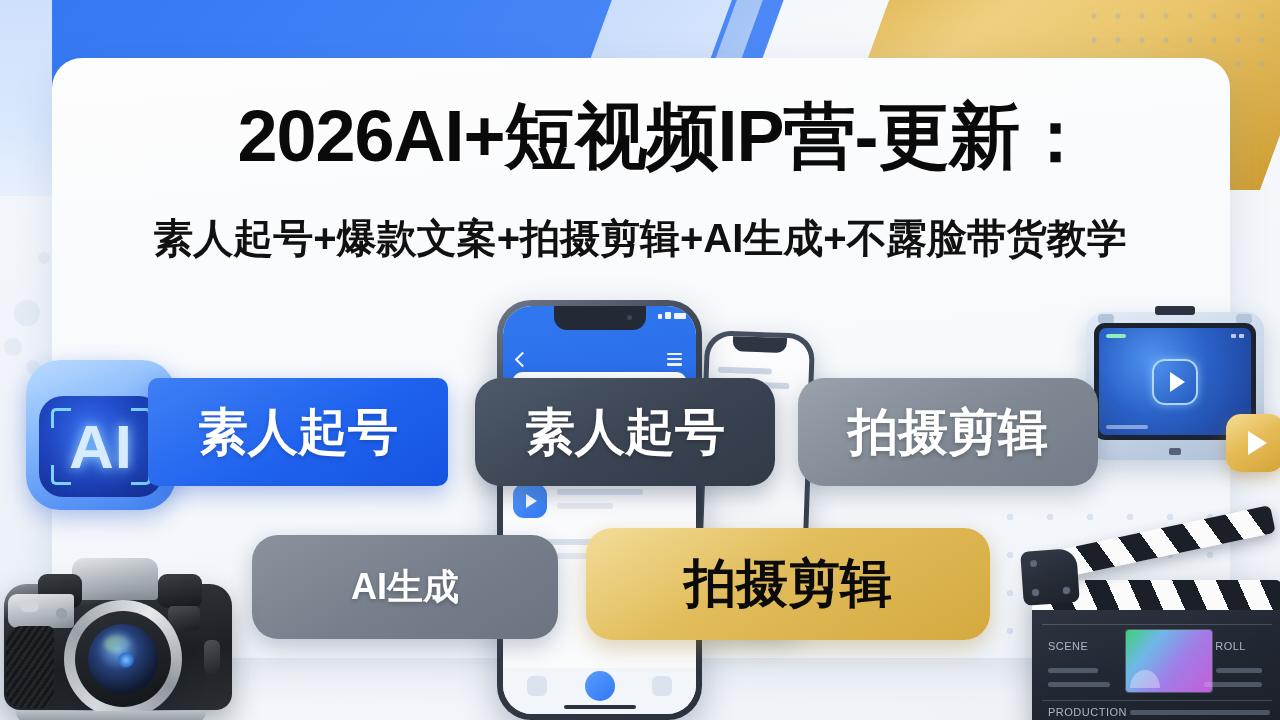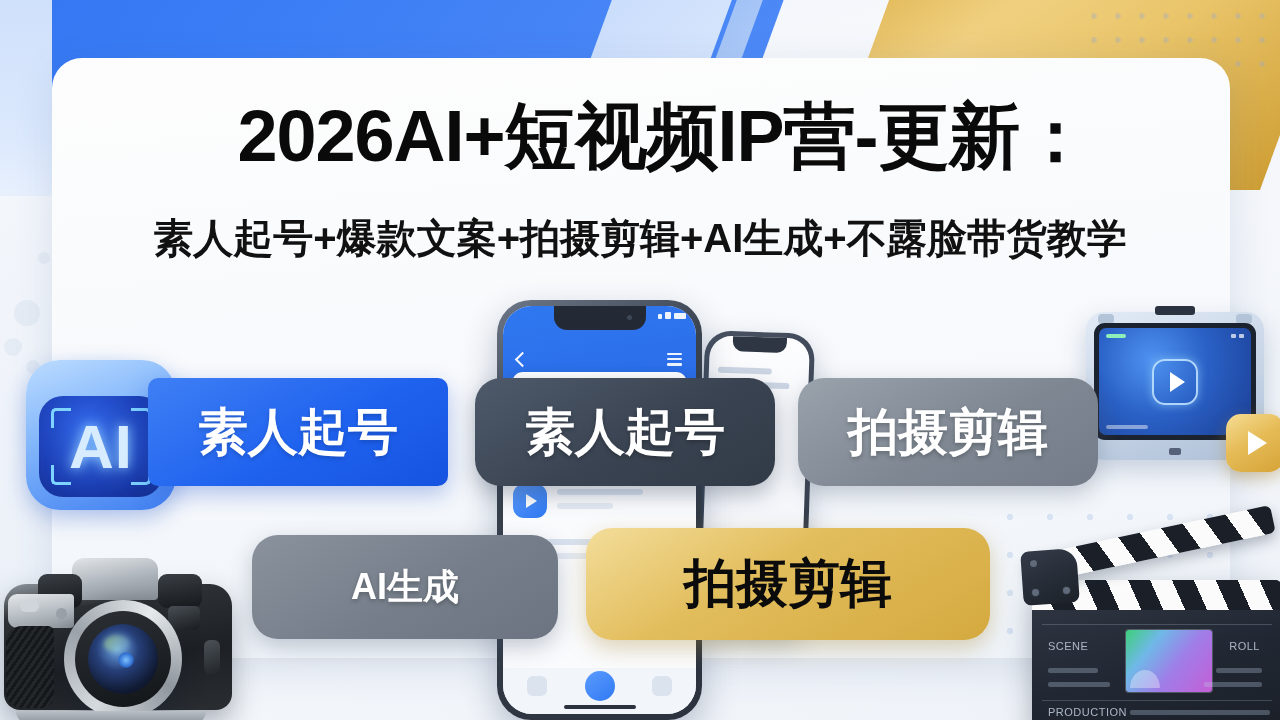--- a/index.html
+++ b/index.html
@@ -618,21 +618,21 @@
     <div class="cam-base"></div>
   </div>
 
   <div class="clapper">
     <div class="cl-board">
       <div class="cl-stripe-static"></div>
       <div class="cl-fields">
         <span class="cl-line" style="top:4px;"></span>
         <span class="cl-txt" style="left:6px;top:20px;">SCENE</span>
         <span class="cl-txt" style="left:104px;top:20px;">TAKE</span>
-        <span class="cl-txt" style="right:12px;top:20px;">ROLL</span>
+        <span class="cl-txt" style="right:26px;top:20px;">ROLL</span>
         <div class="cl-thumb"></div>
         <span class="cl-sm" style="left:6px;top:48px;width:50px;"></span>
         <span class="cl-sm" style="right:10px;top:48px;width:46px;"></span>
         <span class="cl-sm" style="left:6px;top:62px;width:62px;"></span>
         <span class="cl-sm" style="right:10px;top:62px;width:58px;"></span>
         <span class="cl-line" style="top:80px;"></span>
         <span class="cl-txt" style="left:6px;top:86px;">PRODUCTION</span>
         <span class="cl-sm" style="left:88px;top:90px;width:140px;"></span>
       </div>
     </div>

